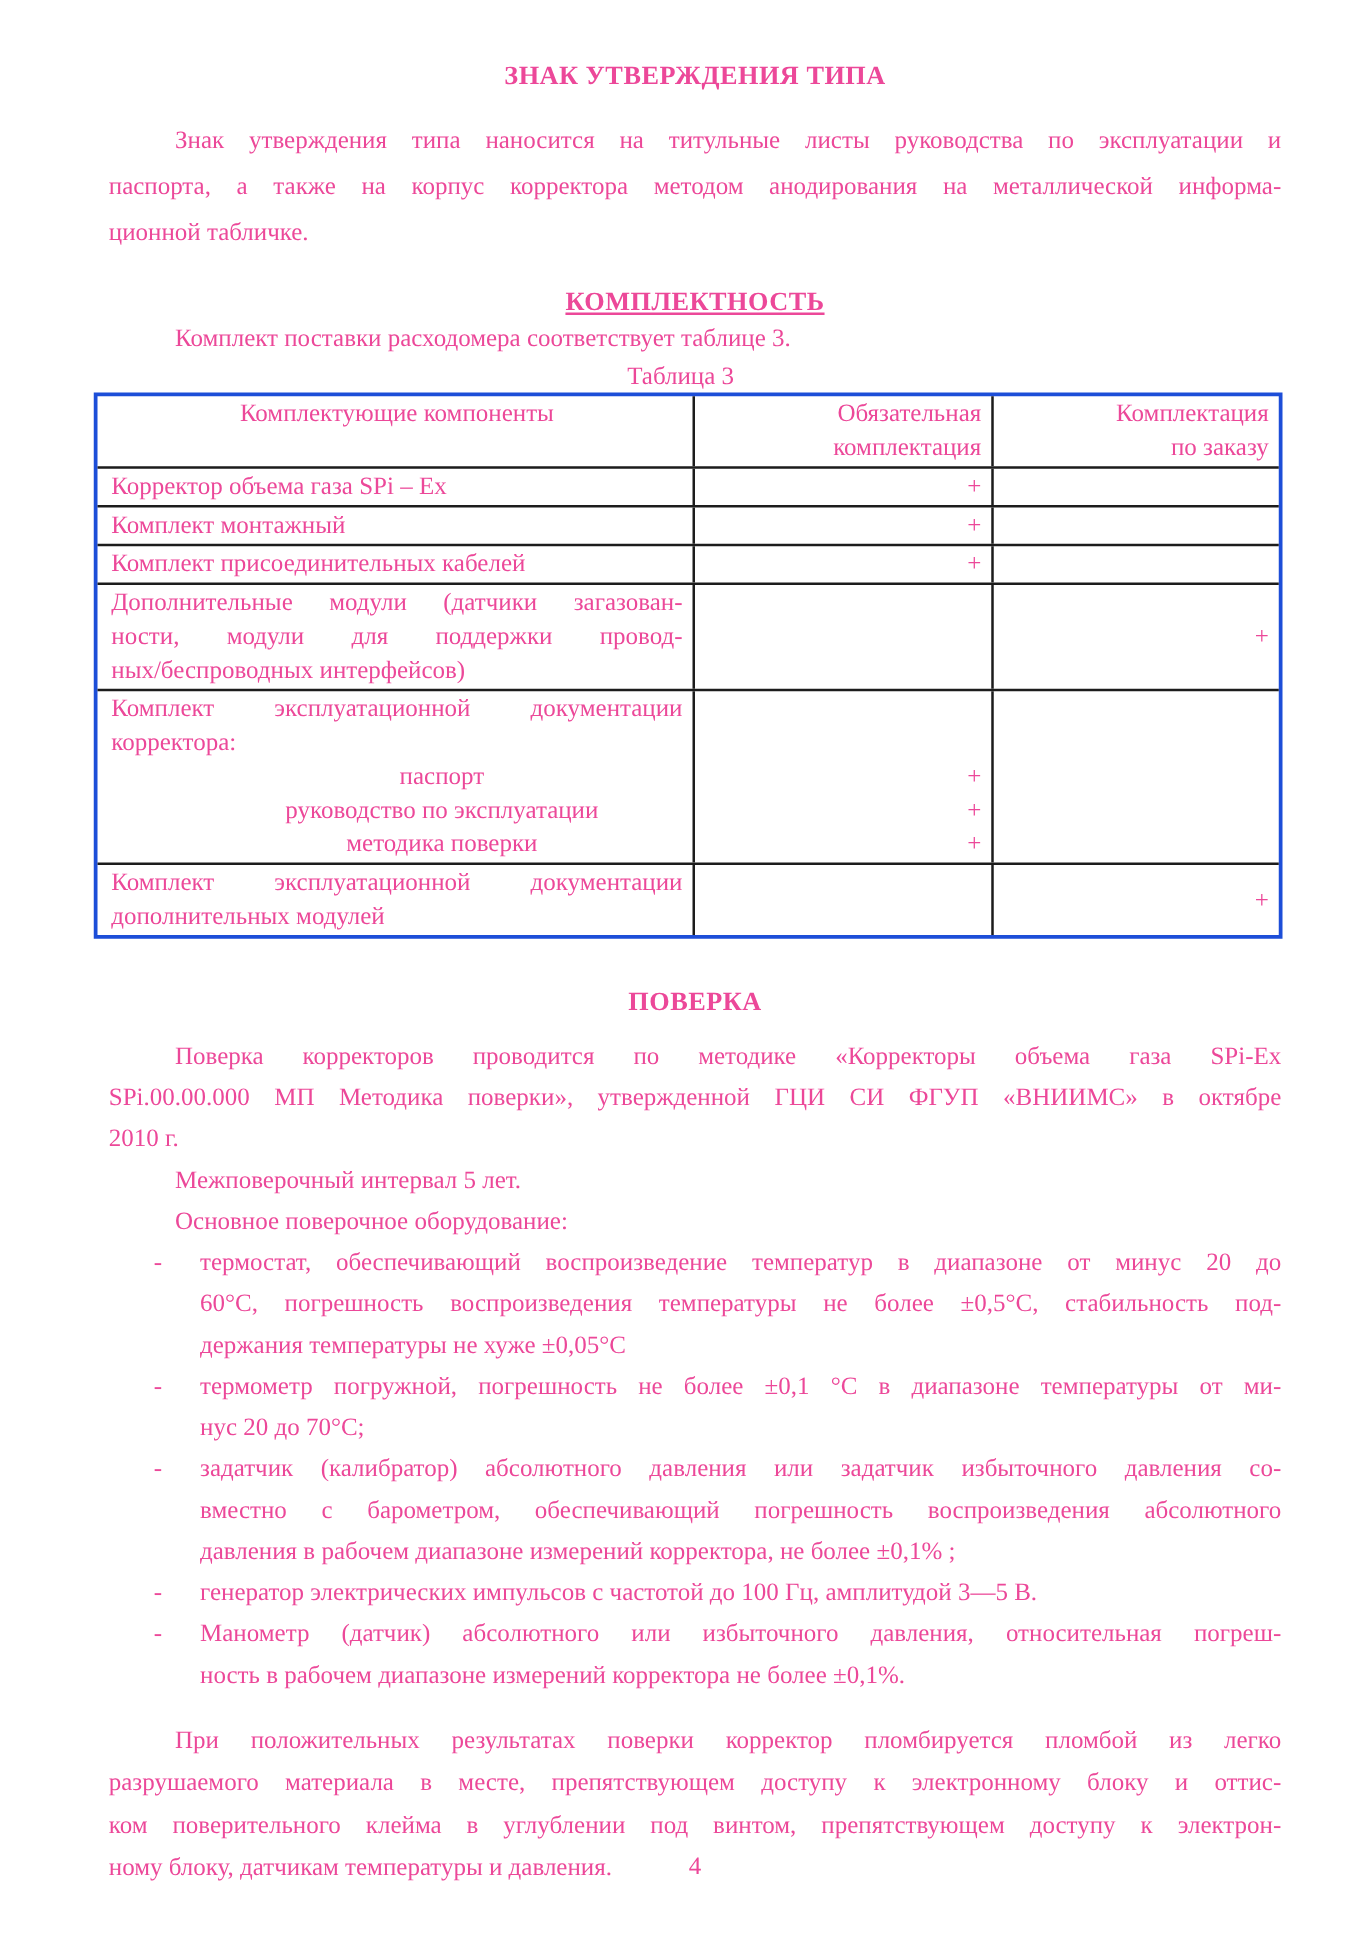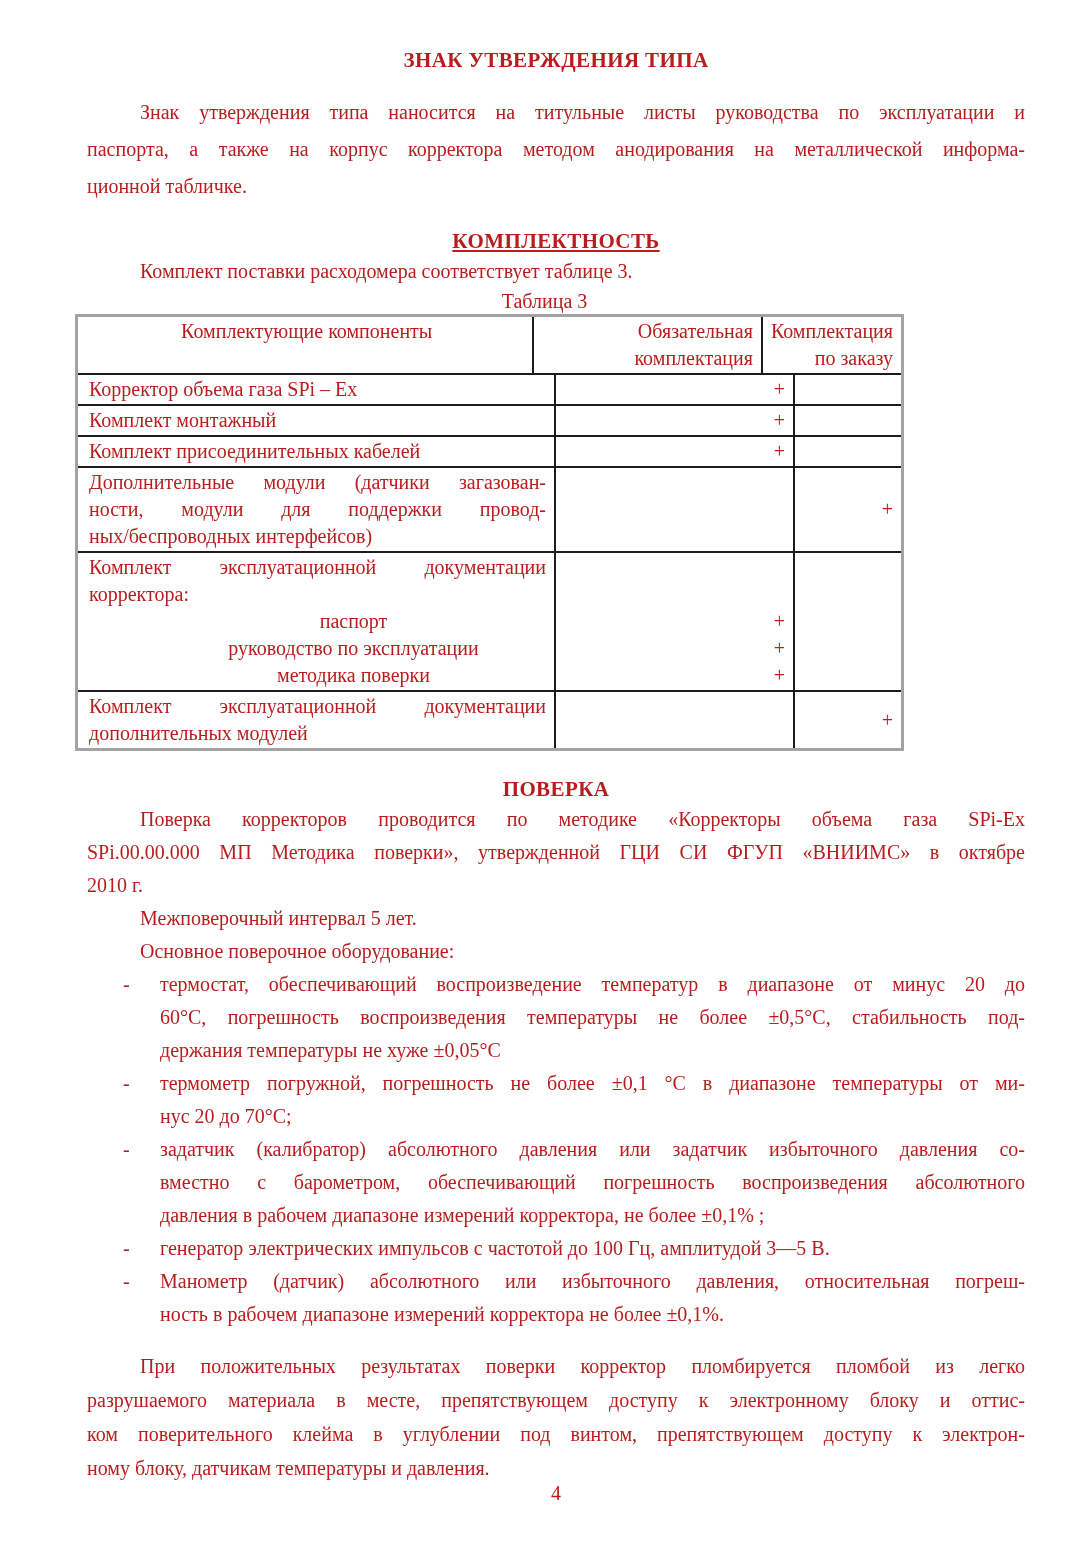--- a/index.html
+++ b/index.html
@@ -1,54 +1,54 @@
 <!DOCTYPE html>
 <html lang="ru"><head>
 <meta charset="utf-8">
 <style>
   html,body{margin:0;padding:0;background:#e8e8e8;}
   .page{
     position:relative;
     width:1092px;height:1560px;
     background:#ffffff;
     font-family:"Liberation Serif","DejaVu Serif",serif;
-    color:#b91c1c;
+    color:#ec4899;
     padding-left:87px;padding-right:67px;
     box-sizing:border-box;
     overflow:hidden;
   }
   h1,h2{
     margin:0;text-align:center;
     font-size:21px;font-weight:bold;
     line-height:28px;letter-spacing:.4px;
   }
   .h1-block{margin-top:46px;}
   .h2-completeness{margin-top:22px;text-decoration:underline;}
-  .h2-verification{margin-top:24px;}
+  .h2-verification{margin-top:36px;}
   .para{margin:0;}
   .p1{margin-top:20px;}
-  .p2{}
+  .p2{margin-top:14px;}
   .tl{
     font-size:20px;line-height:33px;min-height:33px;
     white-space:nowrap;
   }
   .lh37 .tl{line-height:37px;min-height:37px;}
   .just{text-align:justify;text-align-last:justify;}
   .ctr{text-align:right;}
   .ind{padding-left:53px;}
   .single-line{font-size:20px;line-height:33px;min-height:33px;}
   
   .tcaption{
     width:951px;margin-left:-12px;margin-top:0;
     text-align:center;padding-right:12px;box-sizing:border-box;
     font-size:20px;line-height:26px;
   }
   .doc-table{
-    width:829px;margin-left:-12px;
-    border:3px solid #a3a3a3;
+    width:951px;margin-left:-12px;
+    border:3px solid #1d4ed8;
     box-sizing:border-box;
   }
   .trow{display:flex;border-bottom:2px solid #1c1c1c;}
   .trow:last-child{border-bottom:none;}
   .tc{box-sizing:border-box;padding:1px 8px;}
   .tc .tl{font-size:20px;line-height:27px;min-height:27px;}
   .c1{width:478px;border-right:2px solid #1c1c1c;padding-left:11px;}
   .c2{width:239px;border-right:2px solid #1c1c1c;}
   .c3{flex:1;}
   .hcell .tl{text-align:center;}

